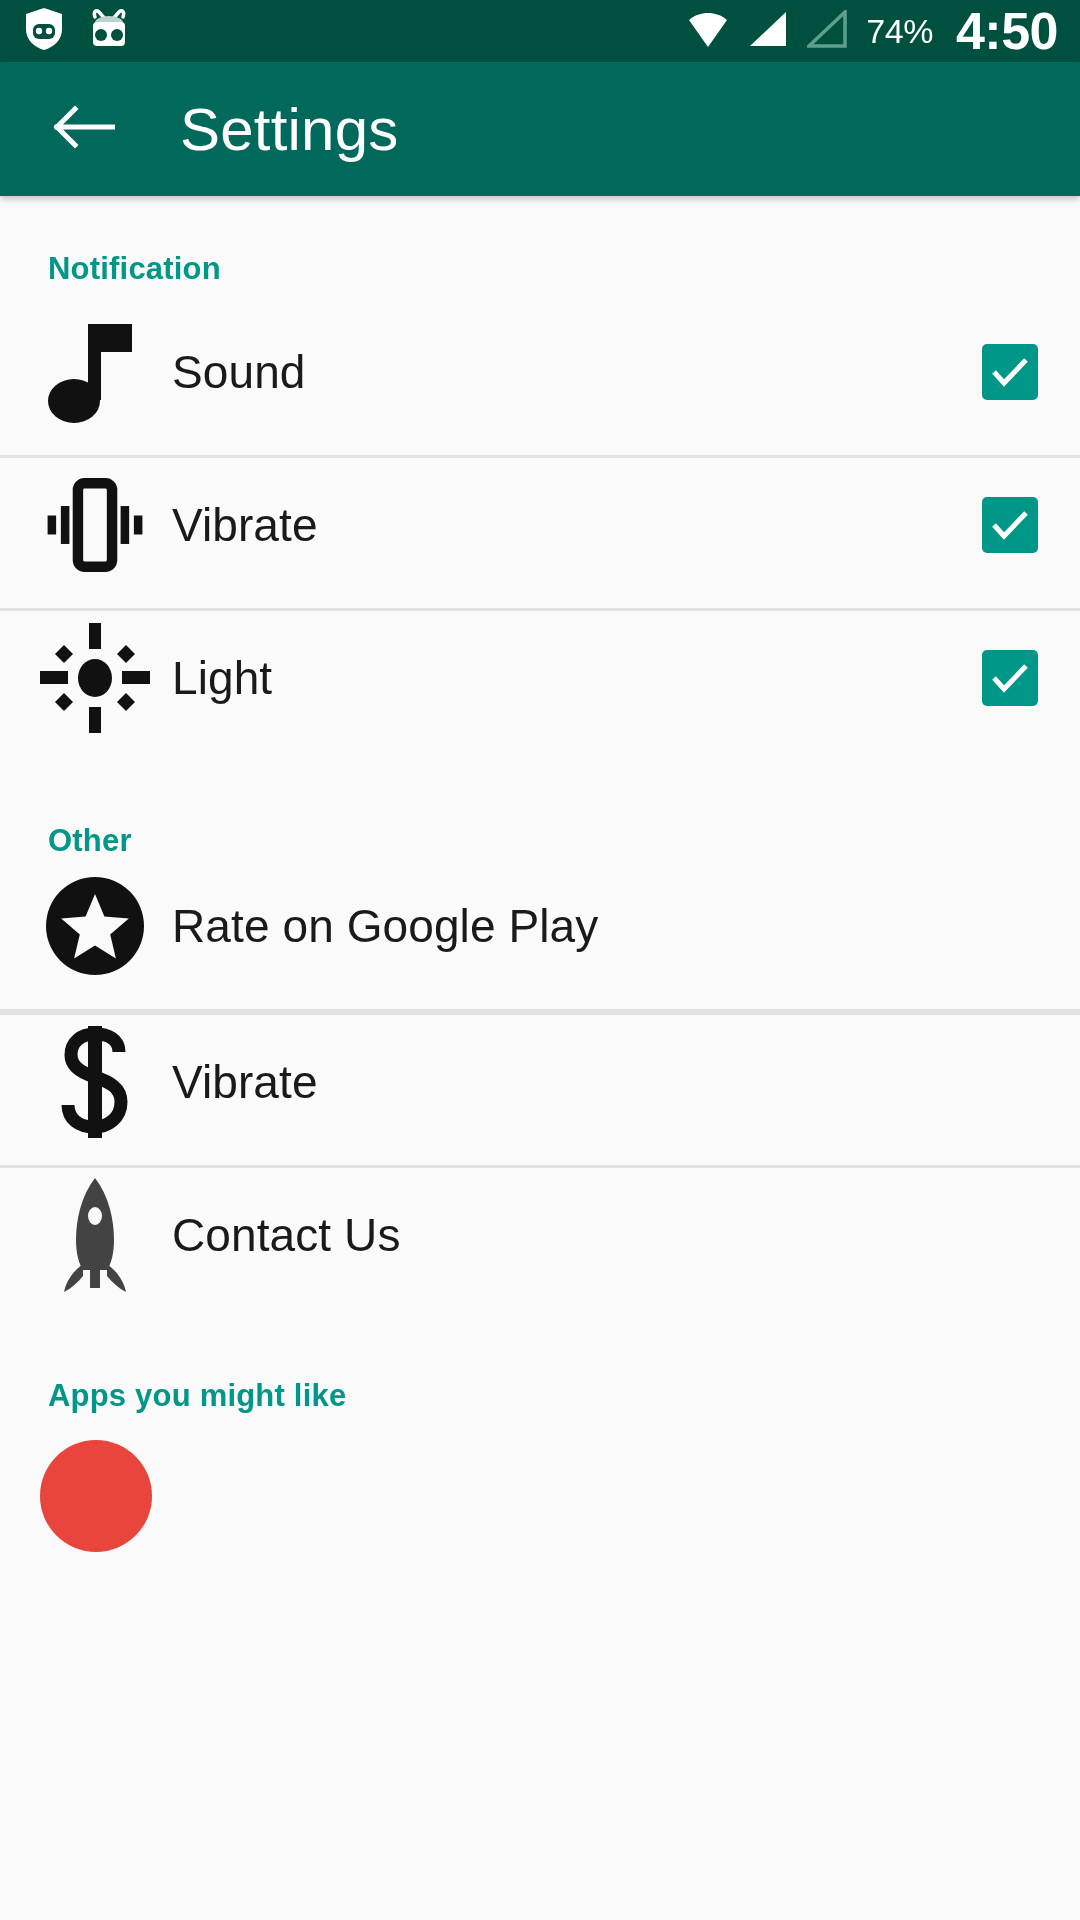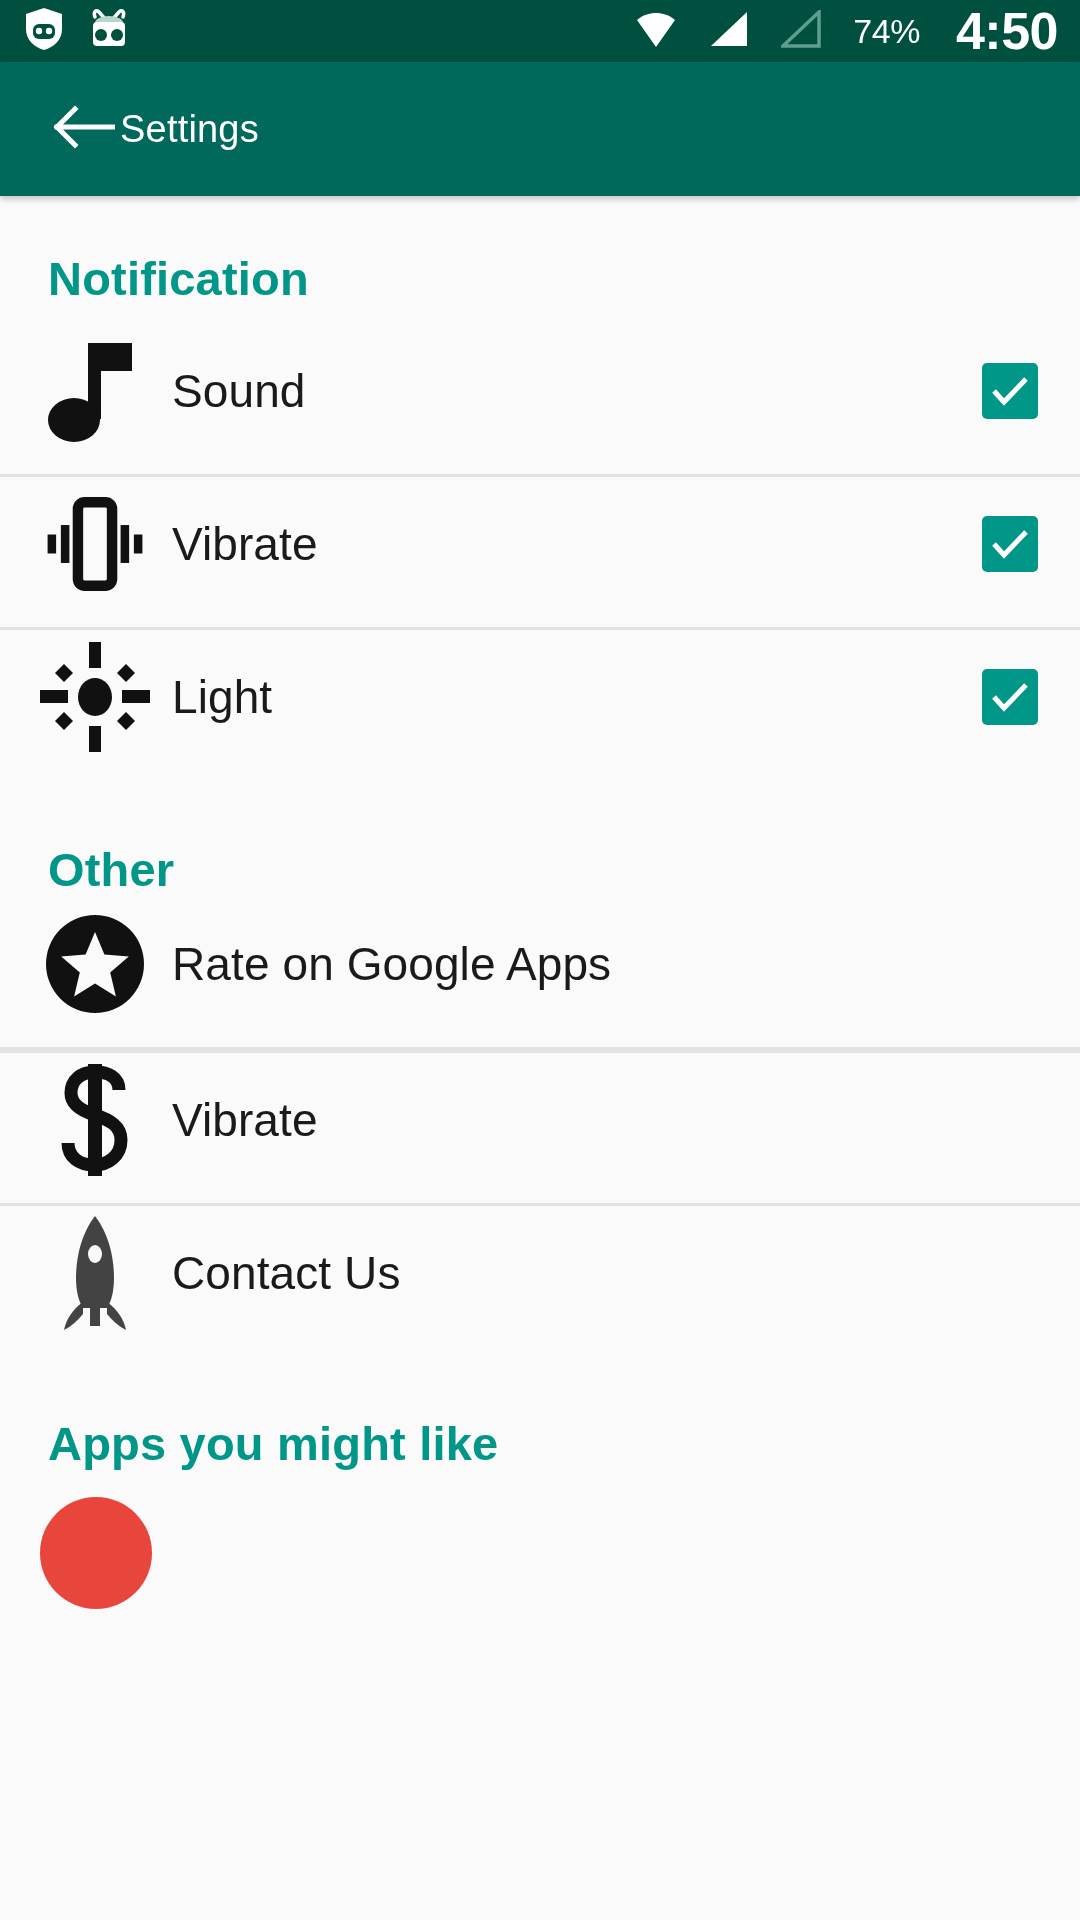--- a/index.html
+++ b/index.html
@@ -12,21 +12,21 @@
 
   
   .status-bar{
     height:62px; width:100%;
     background:#00503f;
     display:flex; align-items:center;
     padding:0 22px 0 24px;
     color:#ffffff;
   }
   .status-left{ display:flex; align-items:center; gap:22px; }
-  .status-right{ margin-left:auto; display:flex; align-items:center; gap:32px; }
+  .status-right{ margin-left:auto; display:flex; align-items:center; gap:19px; }
   .sb-icon{ display:block; }
   .battery-text{
     font-size:34px; font-weight:400; letter-spacing:-0.5px;
     line-height:1;
   }
   .clock-text{
     font-size:52px; font-weight:700; letter-spacing:-0.5px;
     line-height:1; margin-left:4px;
   }
 
@@ -39,34 +39,35 @@
     box-shadow:0 3px 6px rgba(0,0,0,0.22);
     position:relative; z-index:5;
   }
   .back-btn{
     width:72px; height:72px;
     display:flex; align-items:center; justify-content:center;
     cursor:pointer; flex:0 0 auto;
   }
   .app-title{
     color:#ffffff;
-    font-size:38px;
+    font-size:60px;
     font-weight:400;
+    margin-left:60px;
     letter-spacing:0.2px;
   }
 
   
   .content{
     background:#fafafa;
     width:100%;
   }
 
   .section-header{
     color:#009688;
-    font-size:47px;
+    font-size:31px;
     font-weight:700;
     padding:55px 12px 0 48px;
     letter-spacing:0.2px;
   }
   .section-header.other{ padding-top:62px; }
   .section-header.apps{ padding-top:60px; }
 
   .row{
     height:150px;
     display:flex;
@@ -246,21 +247,21 @@
 
   <div class="section-header other">Other</div>
 
   <div class="row">
     <div class="icon-slot">
       <svg width="100" height="100" viewBox="0 0 100 100">
         <circle cx="50" cy="50" r="49" fill="#111111"></circle>
         <path d="M50 18 L59.4 40.6 L83.8 42.6 L65.2 58.6 L70.9 82.4 L50 69.6 L29.1 82.4 L34.8 58.6 L16.2 42.6 L40.6 40.6 Z" fill="#fafafa"></path>
       </svg>
     </div>
-    <div class="row-label">Rate on Google Apps</div>
+    <div class="row-label">Rate on Google Play</div>
     <div class="spacer"></div>
   </div>
 
   <div class="divider"></div>
 
 
   <div class="divider"></div>
 
   <div class="row">
     <div class="icon-slot">

